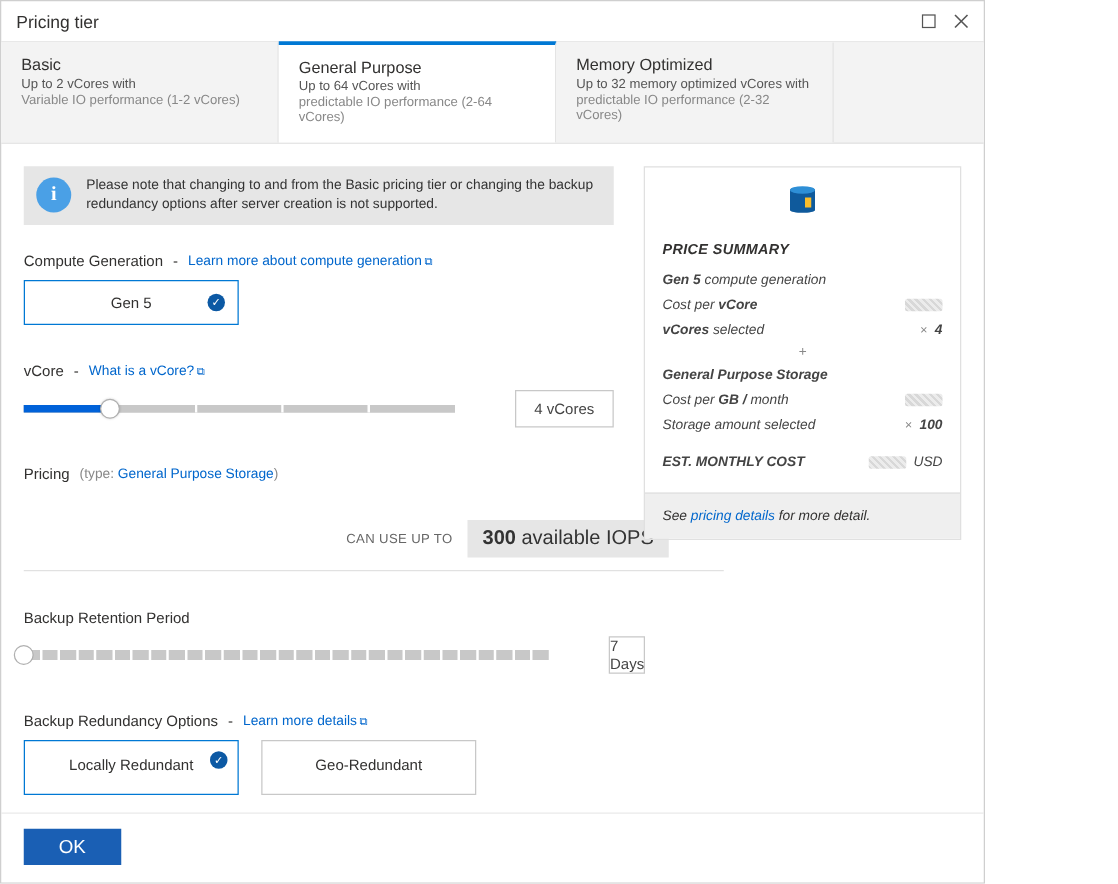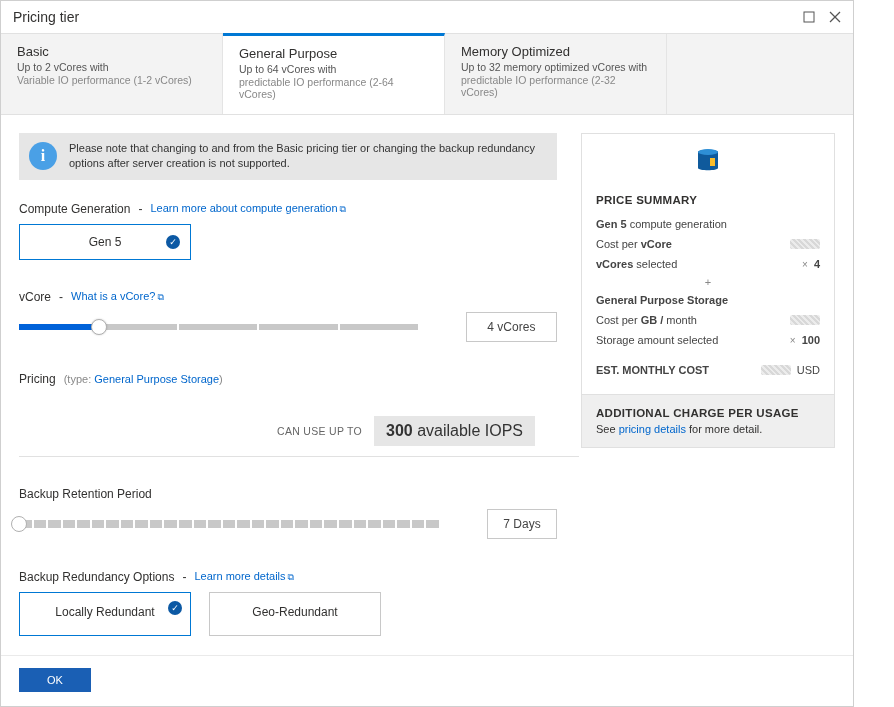--- a/index.html
+++ b/index.html
@@ -7,21 +7,21 @@
     font-family: "Segoe UI", Arial, sans-serif;
     font-size: 12px;
     color: #323130;
     background: #fff;
     width: 894px;
     height: 707px;
     overflow: hidden;
   }
   .window {
     border: 1px solid #cfcfcf;
-    width: 854px;
+    width: 788px;
     height: 707px;
     display: flex;
     flex-direction: column;
   }
   .titlebar {
     display: flex;
     align-items: center;
     justify-content: space-between;
     padding: 8px 12px 8px 12px;
     border-bottom: 1px solid #e1e1e1;
@@ -57,21 +57,21 @@
   .tab .tsub1 { font-size: 10.5px; color:#555; margin-top:2px;}
   .tab .tsub2 { font-size: 10.5px; color:#888; margin-top:1px;}
   .body {
     flex:1;
     display:flex;
     padding: 18px 18px 0 18px;
     gap: 24px;
     overflow:hidden;
   }
   .leftcol { flex: 1 1 auto; min-width:0; }
-  .rightcol { flex: 0 0 254px; }
+  .rightcol { flex: 0 0 254px; font-style: italic; }
   .info-banner {
     display:flex;
     background:#e6e6e6;
     padding:8px 10px;
     align-items:center;
     gap:12px;
     margin-bottom:22px;
   }
   .info-icon {
     width:28px; height:28px; border-radius:50%;
@@ -170,21 +170,21 @@
     background:#efefef; padding:12px 14px; font-size:11px;
     border-top:1px solid #e0e0e0;
   }
   .summary-extra h4 { font-size:11.5px; letter-spacing:.3px; font-weight:bold; margin-bottom:4px;}
   .footer {
     padding:12px 18px 14px 18px;
     border-top:1px solid #eaeaea;
   }
   .okbtn {
     background:#1a5fb4; color:#fff;
-    border:none; padding:6px 28px; font-size:11px;
+    border:none; padding:6px 28px; font-size:15px;
     cursor:pointer;
   }
   .blurred {
     display:inline-block; width:30px; height:10px;
     background: repeating-linear-gradient(45deg,#d8d8d8,#d8d8d8 2px,#ececec 2px,#ececec 4px);
     border-radius:2px;
   }
   .section-block { margin-bottom:30px;}
 </style>
 </head>
@@ -400,21 +400,20 @@
           </div>
           <div class="sumrow" style="margin-top:10px;gap:20px;">
             <b>EST. MONTHLY COST</b>
             <span class="rt">
                 <span class="blurred"></span>
                 <span>USD</span>
               </span>
           </div>
         </div>
         <div class="summary-extra">
-          <h4>ADDITIONAL CHARGE PER USAGE</h4>
           <div>
             <span>See </span><a class="link">pricing details</a><span> for more detail.</span>
           </div>
         </div>
       </div>
     </div>
   </div>
 
   <div class="footer">
     <button class="okbtn">OK</button>

